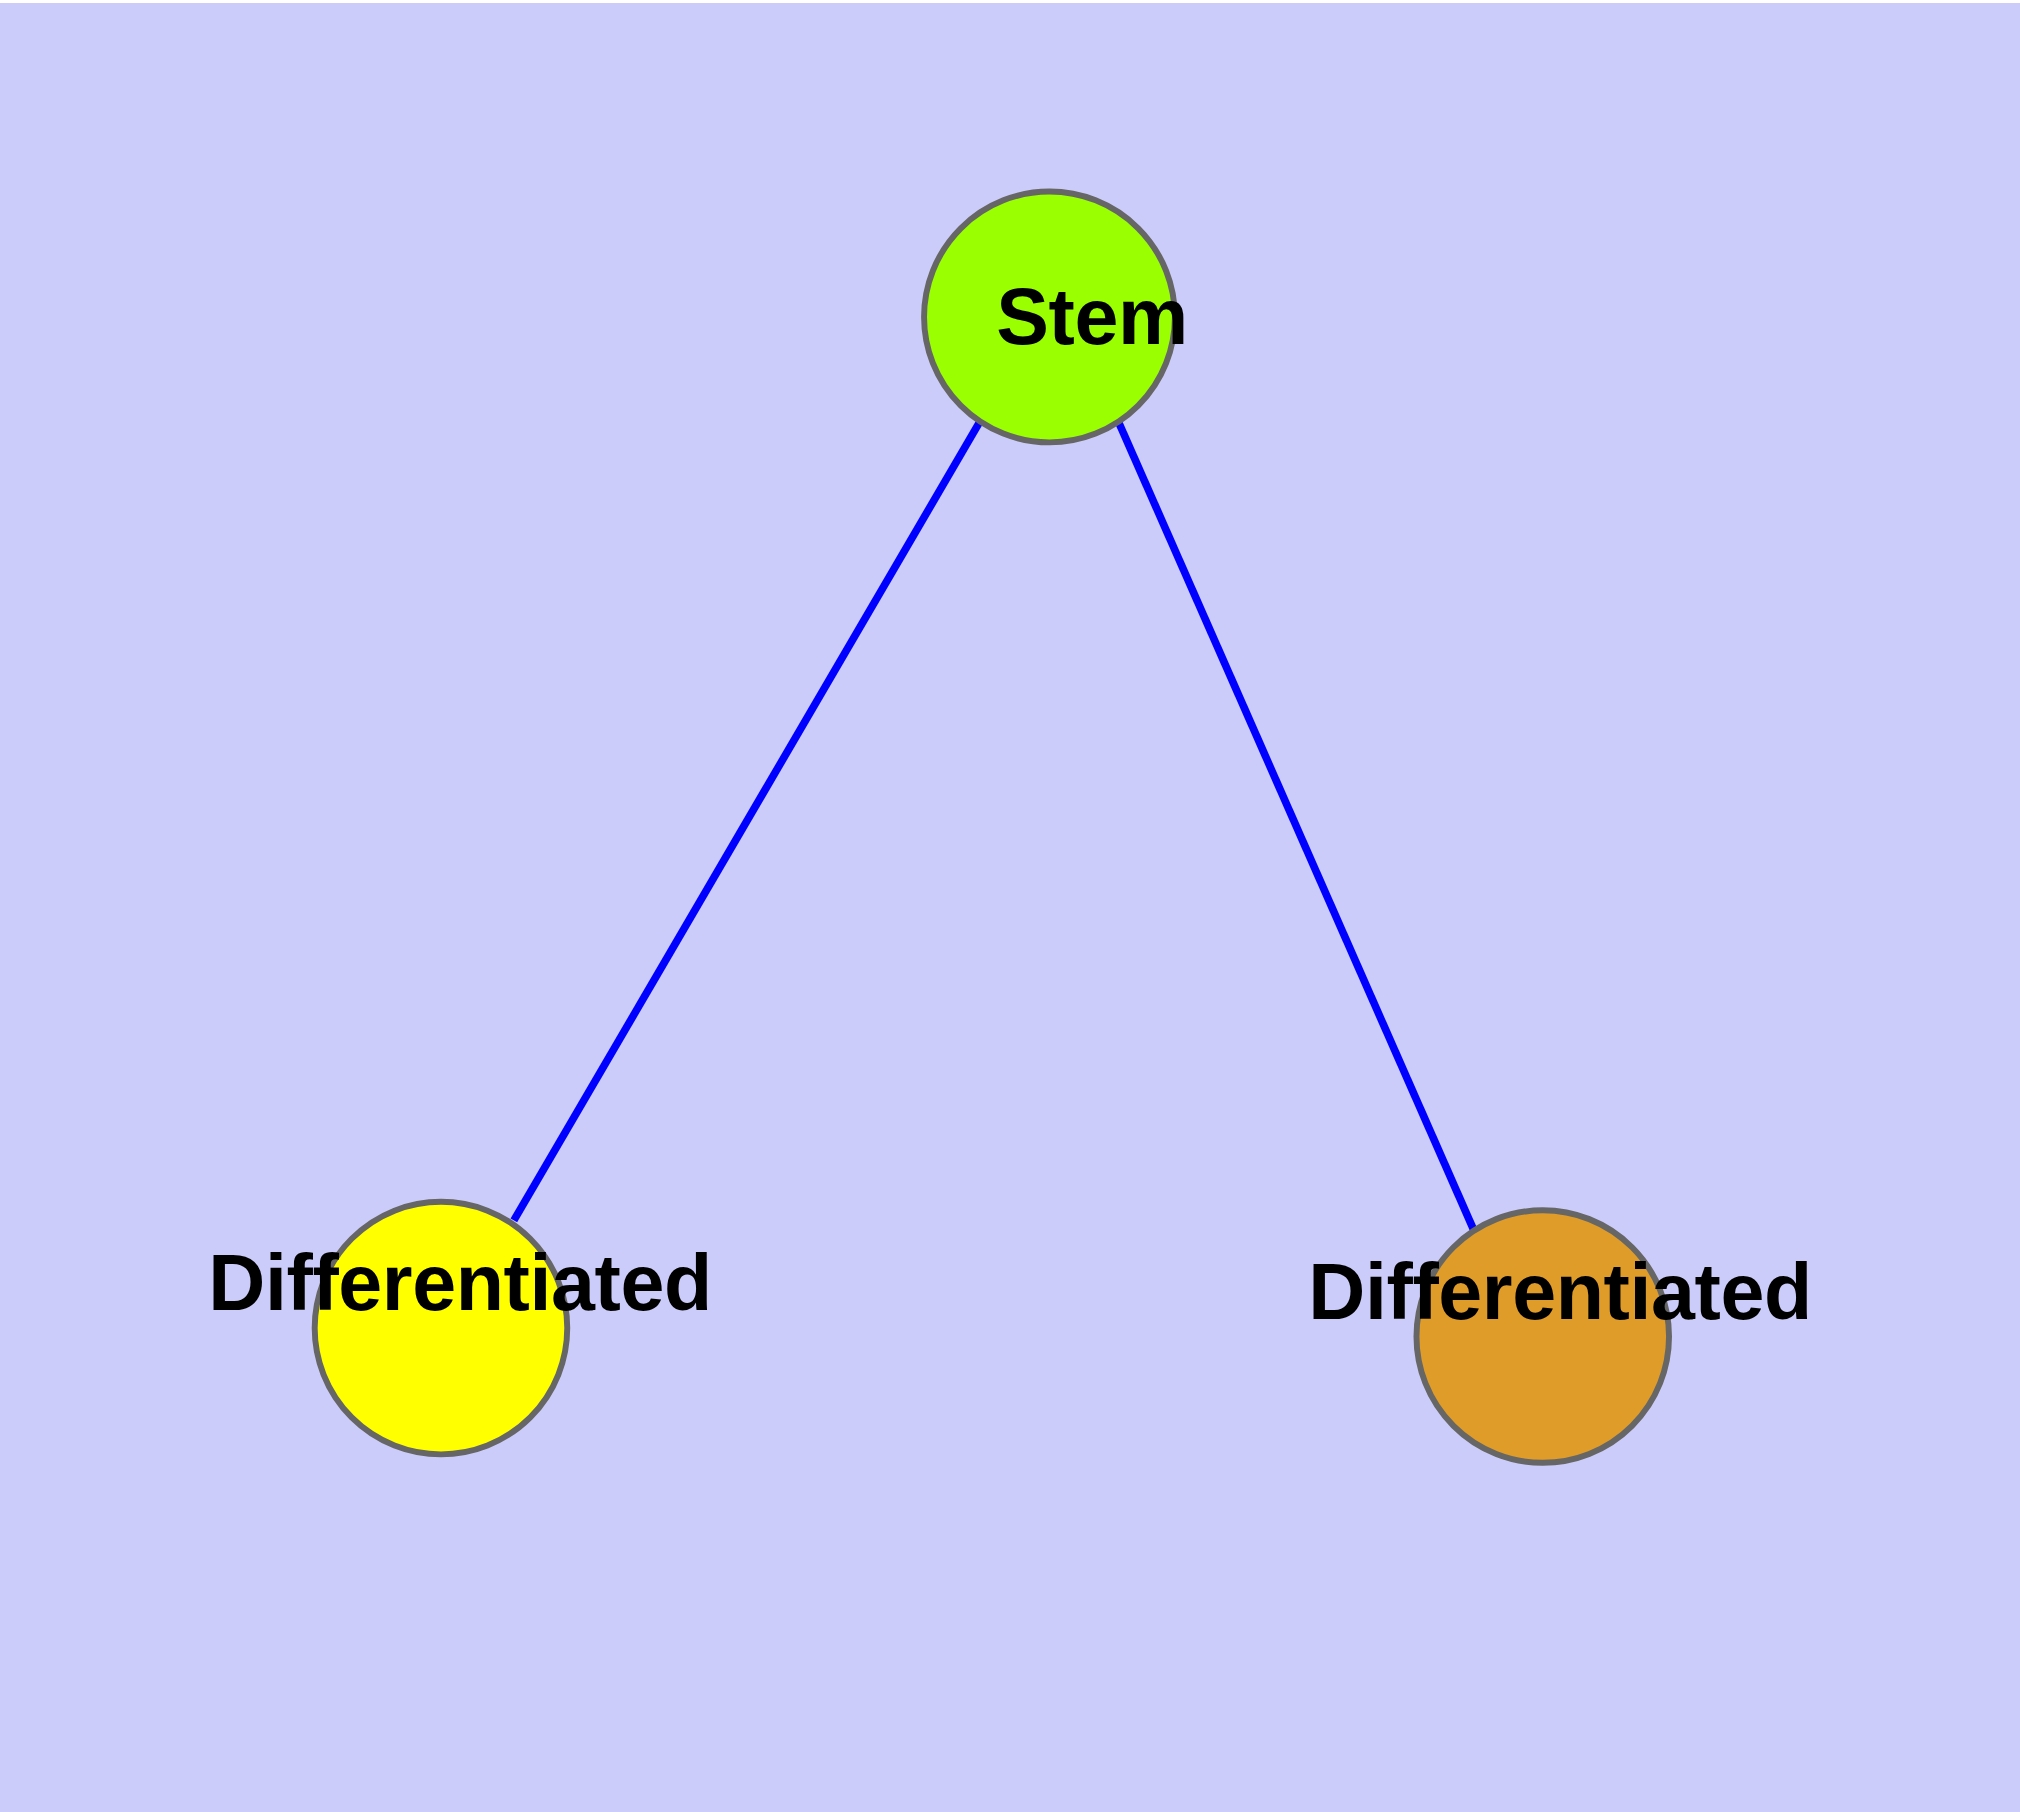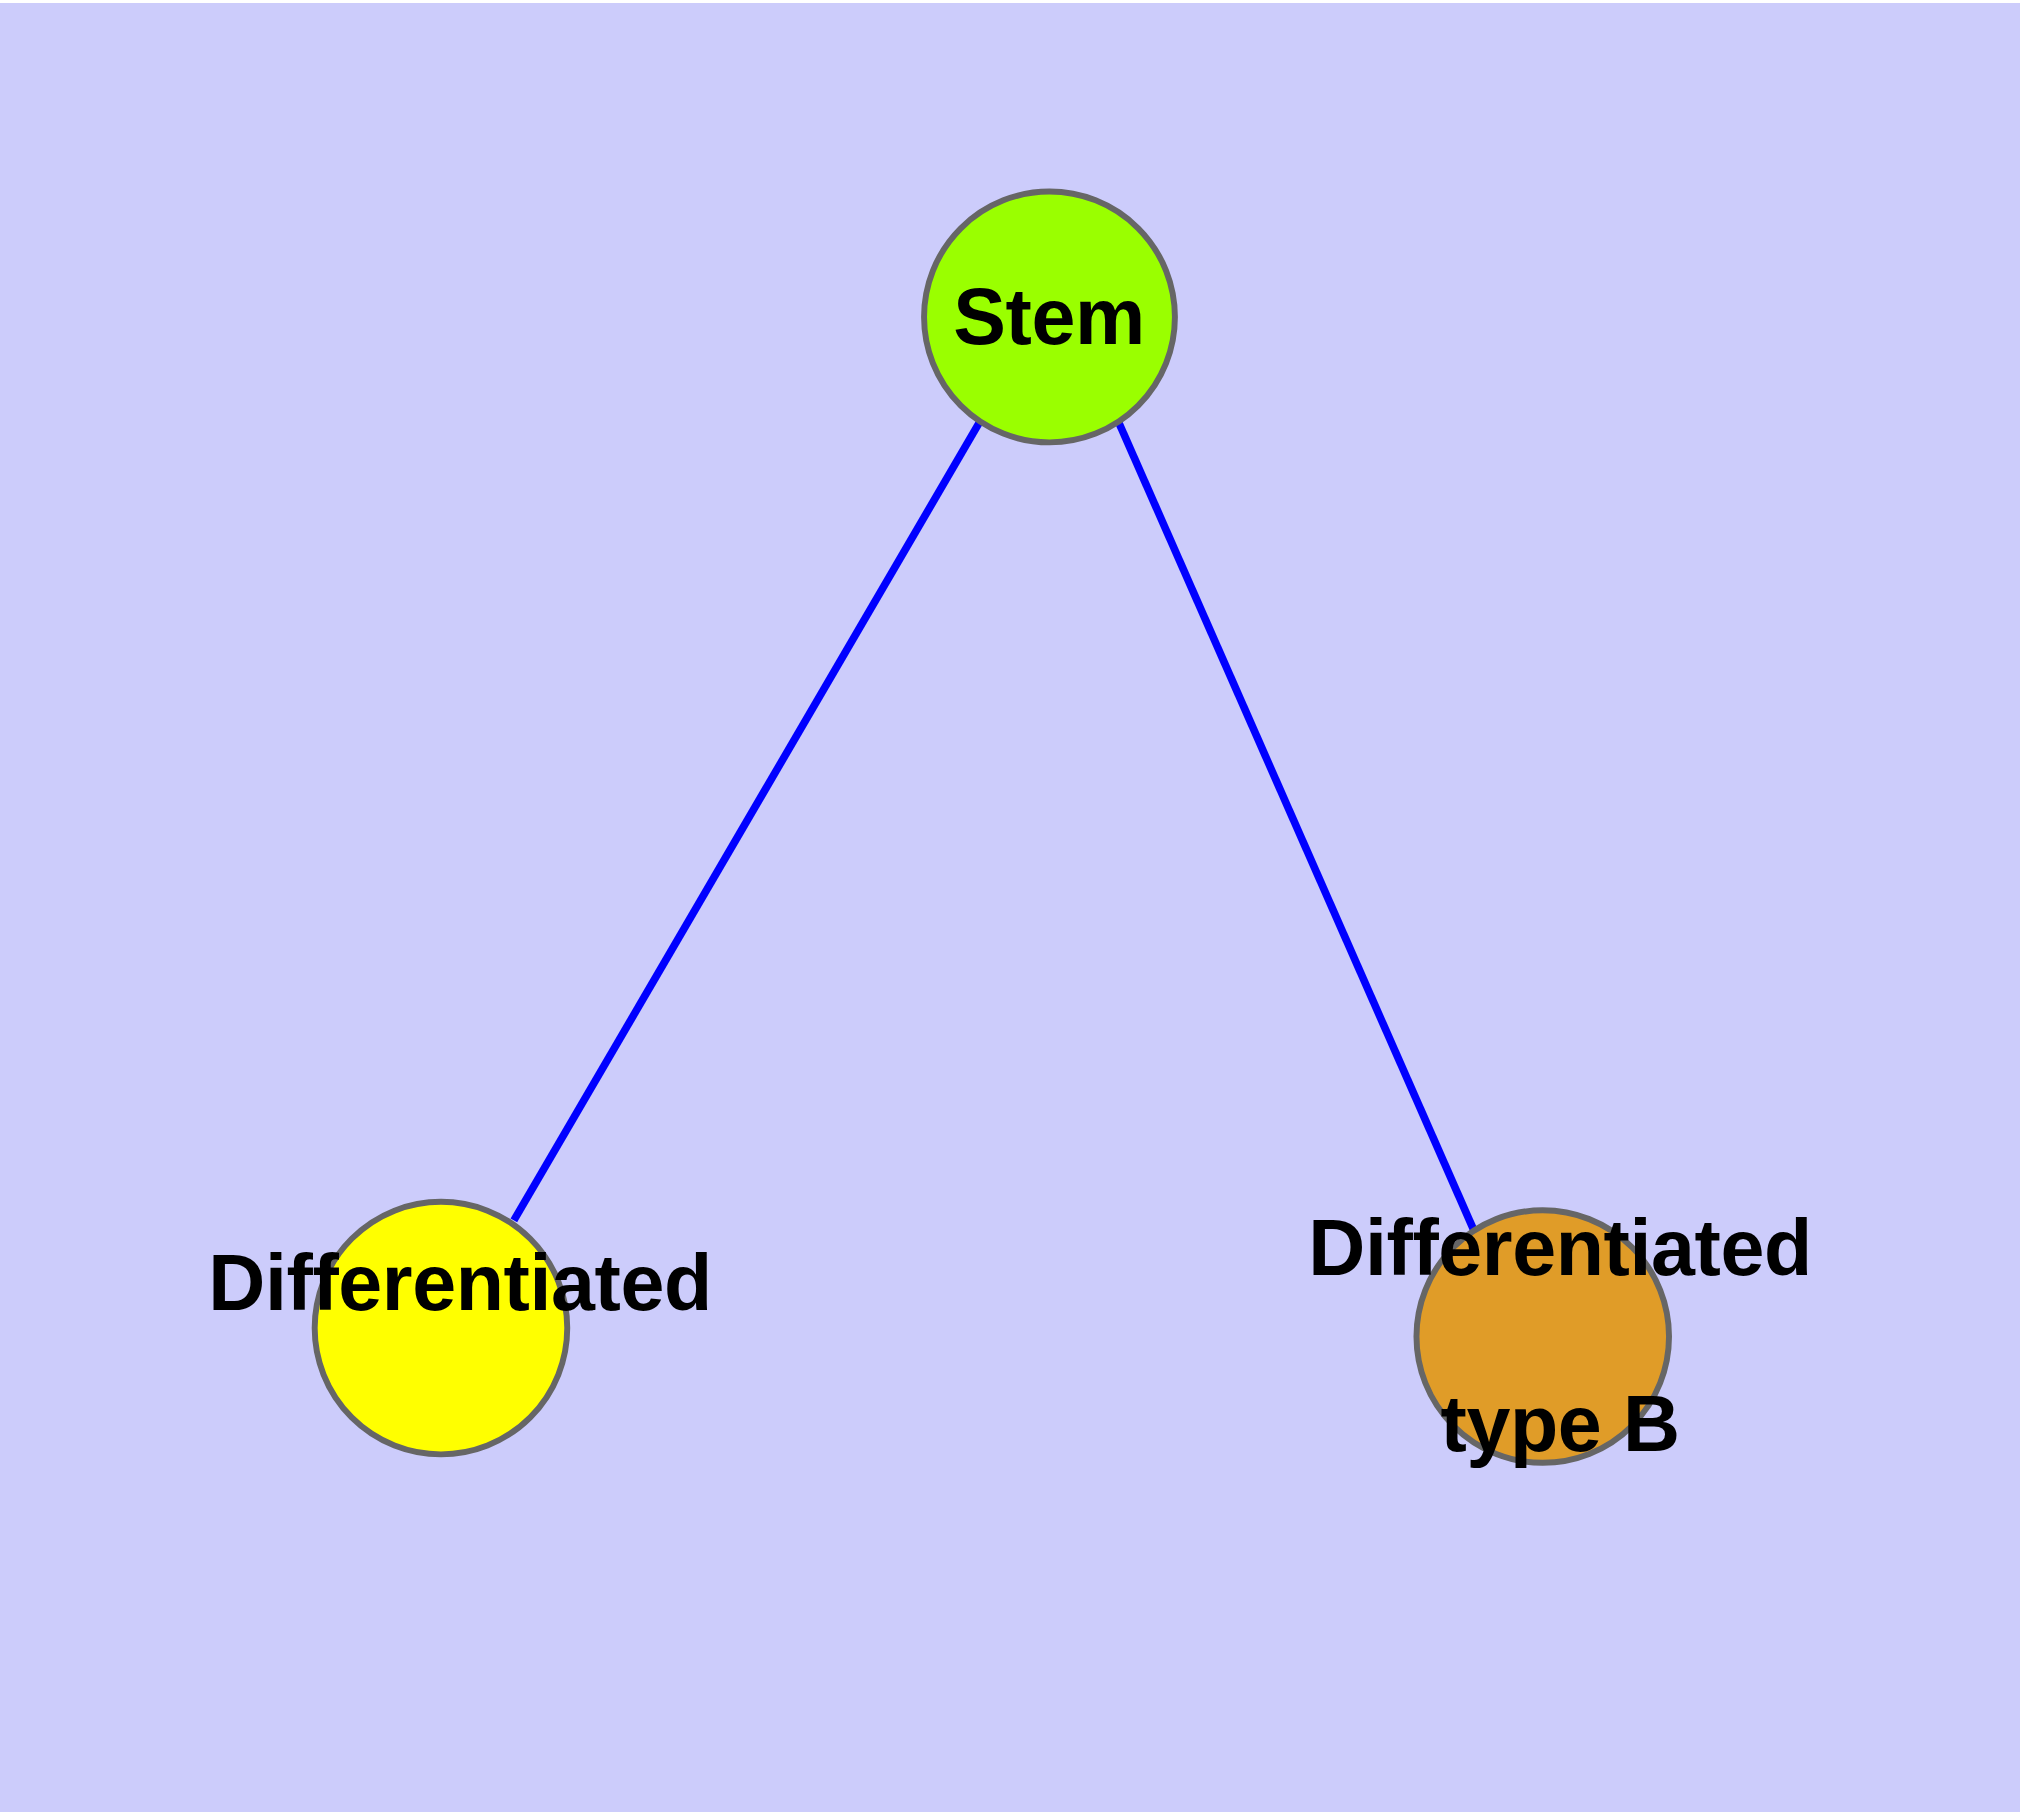--- a/index.html
+++ b/index.html
@@ -57,27 +57,26 @@
       <line x1="1320" y1="499" x2="1738" y2="1450" stroke="#0000ff" stroke-width="9" stroke-linecap="butt"></line>
     </g>
 
     <g>
       <circle cx="1238" cy="374" r="148" fill="#9aff00" stroke="#666666" stroke-width="7"></circle>
       <circle cx="520" cy="1567" r="149" fill="#ffff00" stroke="#666666" stroke-width="7"></circle>
       <circle cx="1820" cy="1577" r="149" fill="#e09c28" stroke="#666666" stroke-width="7"></circle>
     </g>
   </svg>
 
-  <div class="node-label" style="left:1006px; top:317px;">
+  <div class="node-label" style="left:1049px; top:317px;">
     <span>Stem</span>
   </div>
 
   <div class="node-label" style="left:417px; top:1327px;">
     <span>Differentiated</span><br>
   </div>
 
   <div class="node-label" style="left:1517px; top:1336px;">
     <span>Differentiated</span><br>
-    <span>type B</span>
   </div>
 
 </div>
 
 
 </body></html>

